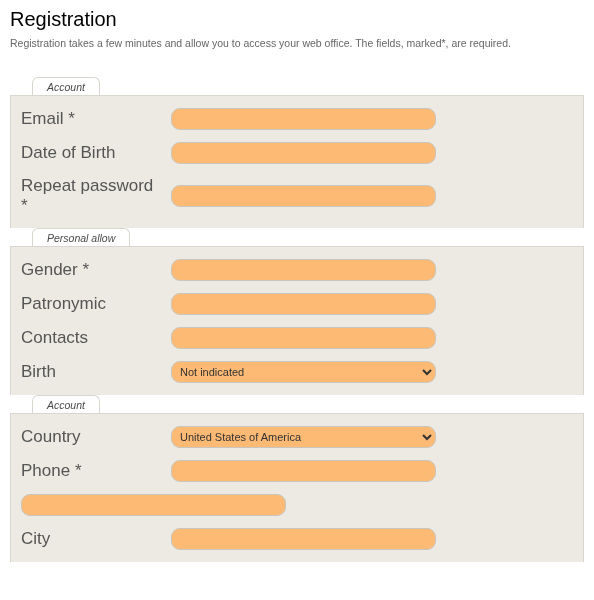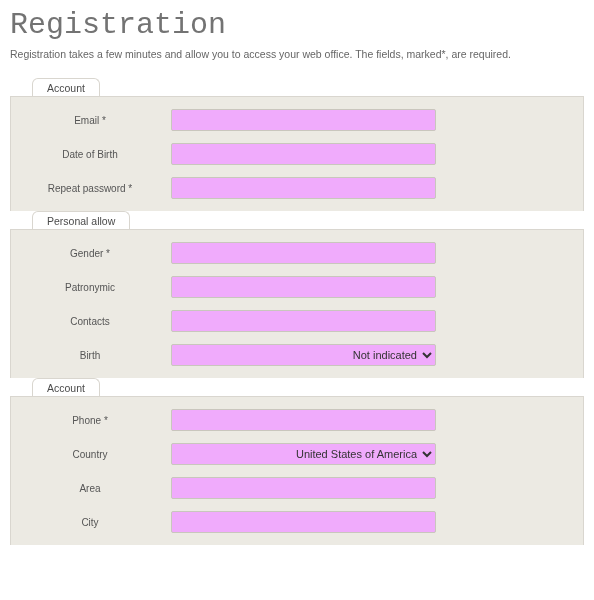--- a/index.html
+++ b/index.html
@@ -5,83 +5,82 @@
   * { box-sizing: border-box; margin: 0; padding: 0; }
   body {
     font-family: Arial, Helvetica, sans-serif;
     font-size: 11px;
     color: #555;
     background: #fff;
     padding: 8px 10px;
     width: 594px;
   }
   h1 {
-    font-size: 30px;
+    font-size: 20px;
     font-weight: normal;
-    color: #737373;
+    color: #000000;
     margin-bottom: 6px;
-    font-family: Liberation Mono, monospace;
   }
   .intro {
     font-size: 10.5px;
     color: #666;
-    margin-bottom: 18px;
+    margin-bottom: 28px;
   }
   .section {
     position: relative;
   }
   .tab-row {
     position: relative;
     height: 18px;
     background: #fff;
   }
   .tab {
     position: absolute;
     left: 22px;
     bottom: 0;
     background: #fff;
     border: 1px solid #d9d6cf;
     border-bottom: none;
     border-radius: 6px 6px 0 0;
     padding: 3px 14px 2px 14px;
     font-size: 10.5px;
     color: #4a4a4a;
+    font-style: italic;
   }
   .section-body {
     background: #eceae3;
     border: 1px solid #d9d6cf;
     border-bottom: none;
     padding: 12px 10px 10px 10px;
   }
   .row {
     display: flex;
     align-items: center;
     margin-bottom: 12px;
   }
   .row:last-child { margin-bottom: 2px; }
   .label {
     width: 150px;
-    text-align: center;
+    text-align: left;
     padding-right: 12px;
-    font-size: 10px;
+    font-size: 17px;
     color: #555;
   }
   .field {
     width: 265px;
   }
   input[type="text"], input[type="password"], select {
     width: 100%;
     height: 22px;
     border: 1px solid #c9c6bd;
-    background: #f0abfc;
+    background: #fdba74;
     font-size: 11px;
     padding: 0 6px;
     color: #333;
-    border-radius: 2px;
-    text-align: right;
+    border-radius: 9px;
   }
   select {
     padding: 0 2px 0 4px;
   }
 </style>
 </head>
 <body>
 
 <h1>Registration</h1>
 <p class="intro">Registration takes a few minutes and allow you to access your web office. The fields, marked*, are required.</p>
@@ -133,33 +132,32 @@
     </div>
   </div>
 </div>
 
 <div class="section">
   <div class="tab-row">
     <div class="tab">Account</div>
   </div>
   <div class="section-body">
     <div class="row">
-      <div class="label">Phone *</div>
-      <div class="field"><input type="text" style=""></div>
-    </div>
-    <div class="row">
       <div class="label">Country</div>
       <div class="field">
         <select>
           <option>United States of America</option>
         </select>
       </div>
     </div>
     <div class="row">
-      <div class="label">Area</div>
+      <div class="label">Phone *</div>
+      <div class="field"><input type="text" style=""></div>
+    </div>
+    <div class="row">
       <div class="field"><input type="text" style=""></div>
     </div>
     <div class="row">
       <div class="label">City</div>
       <div class="field"><input type="text" style=""></div>
     </div>
 
   </div>
 </div>
 

